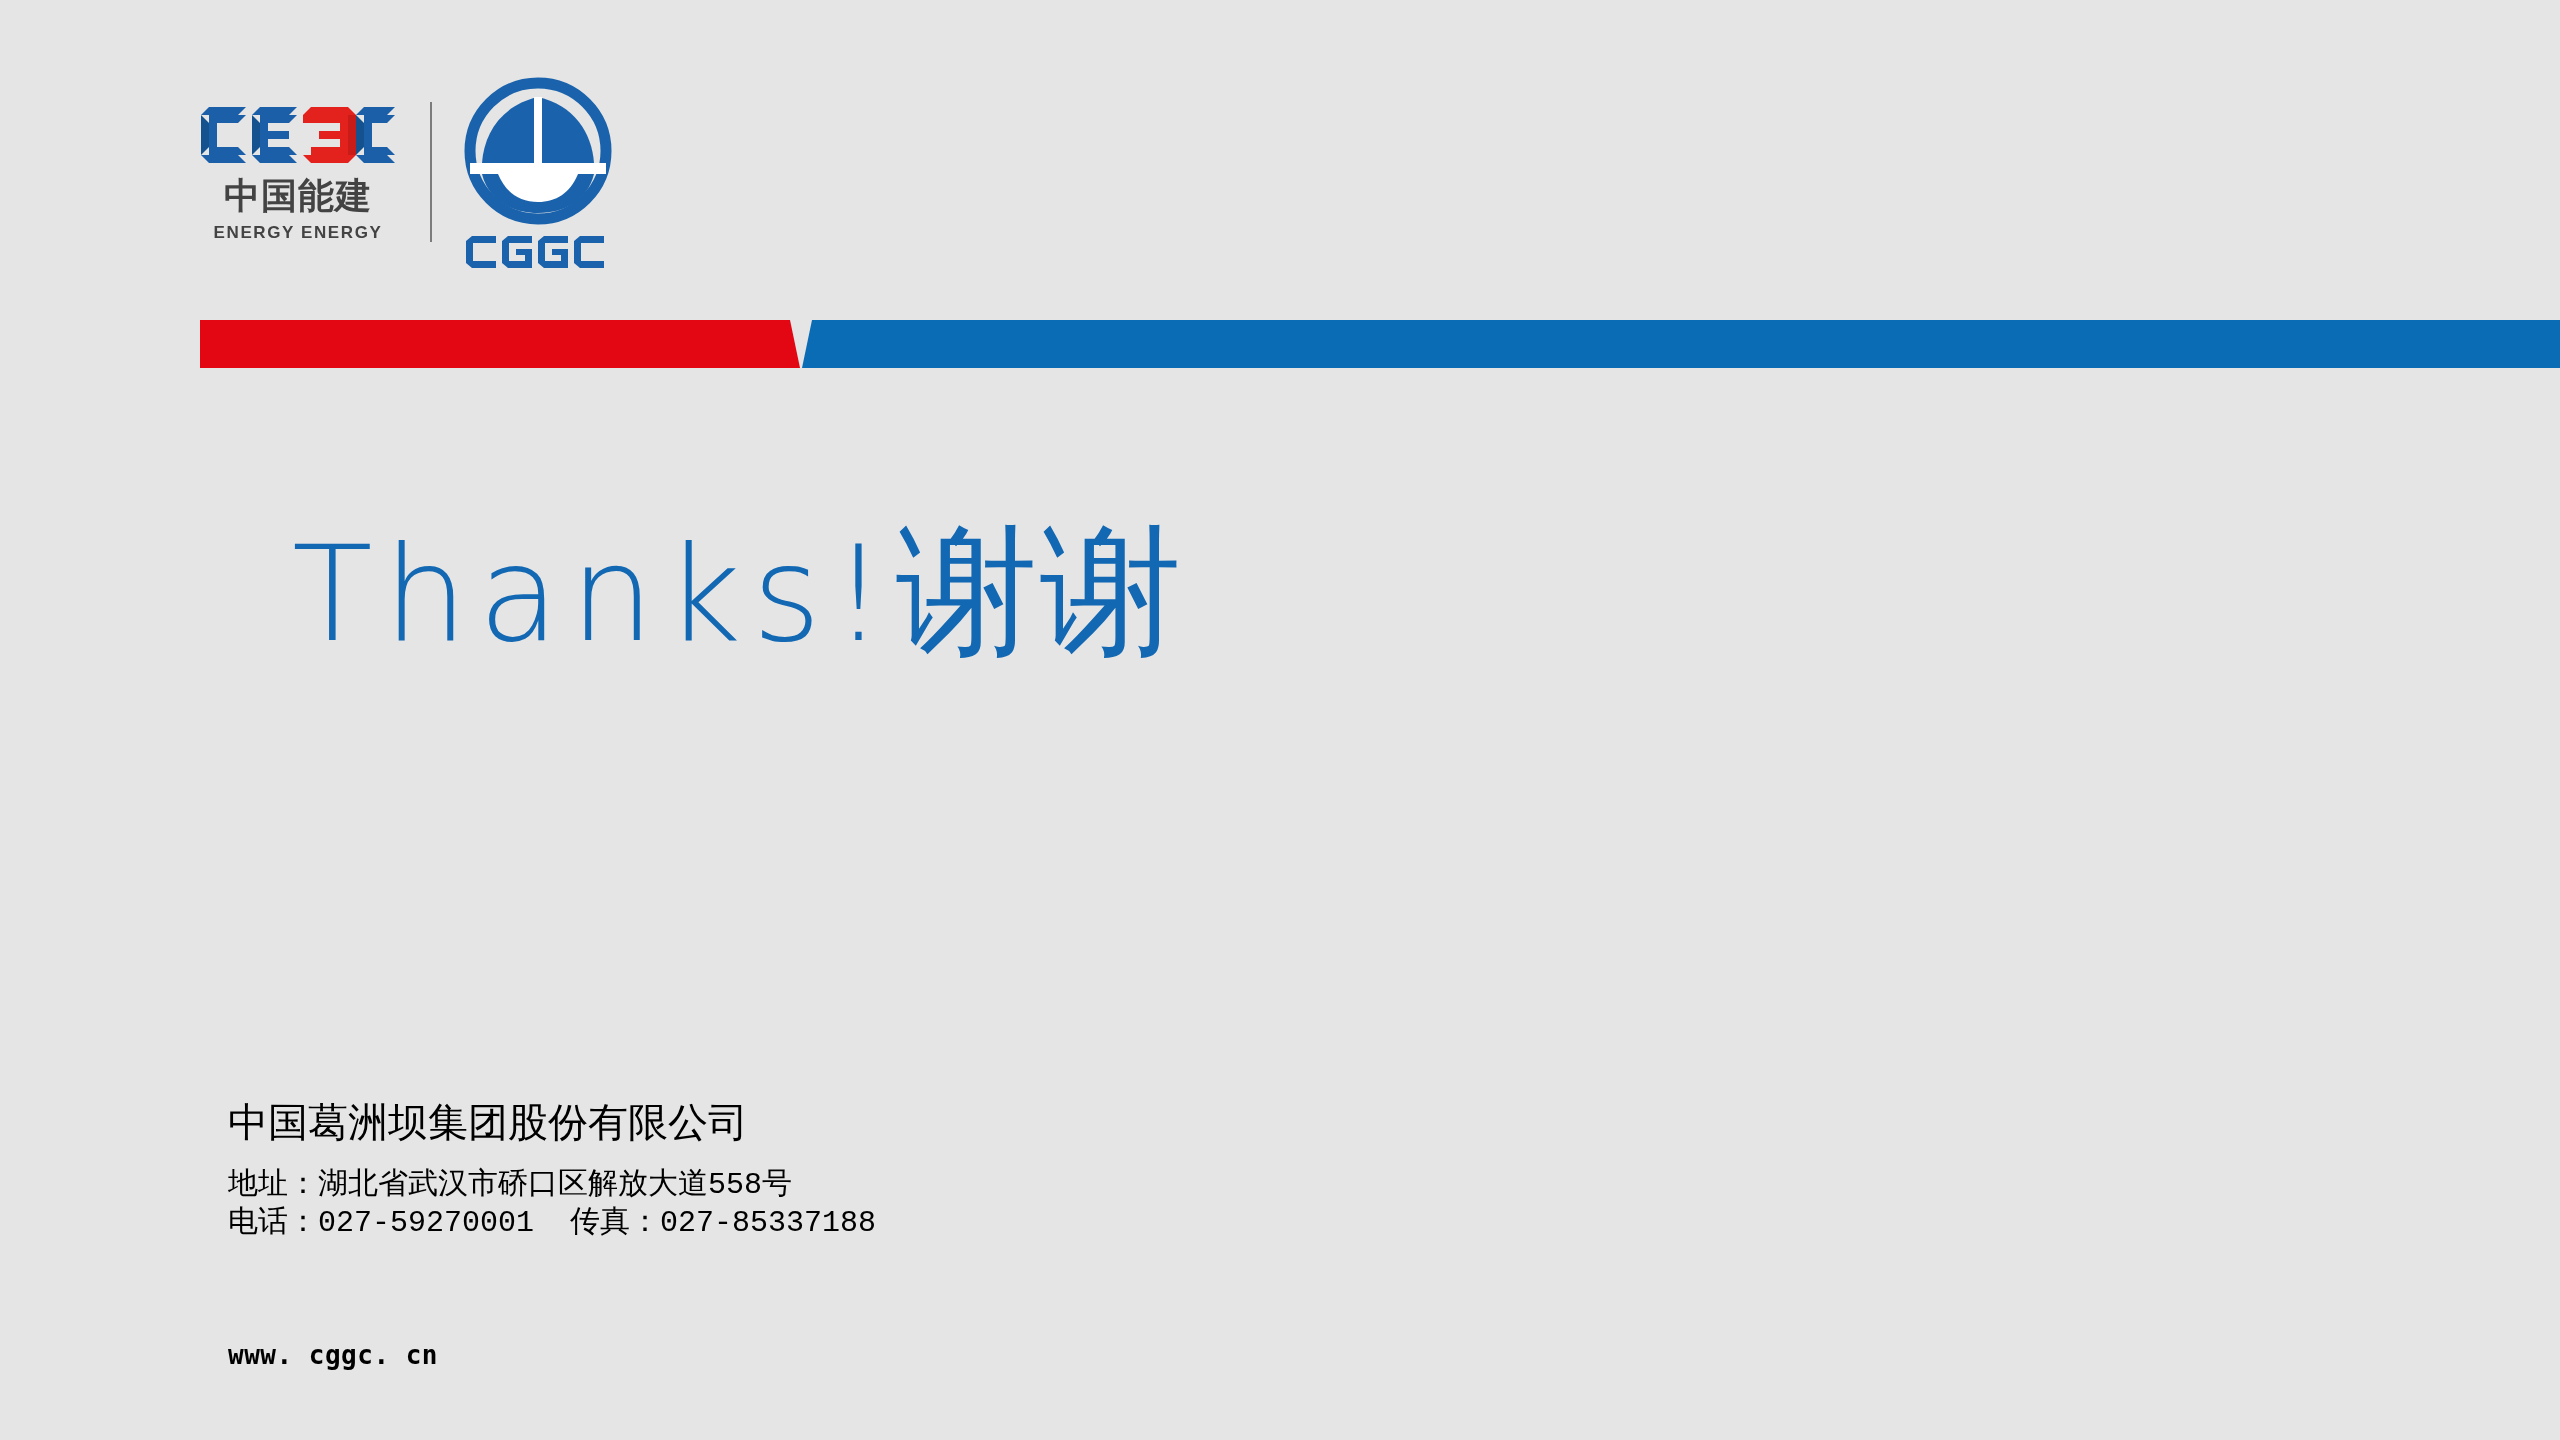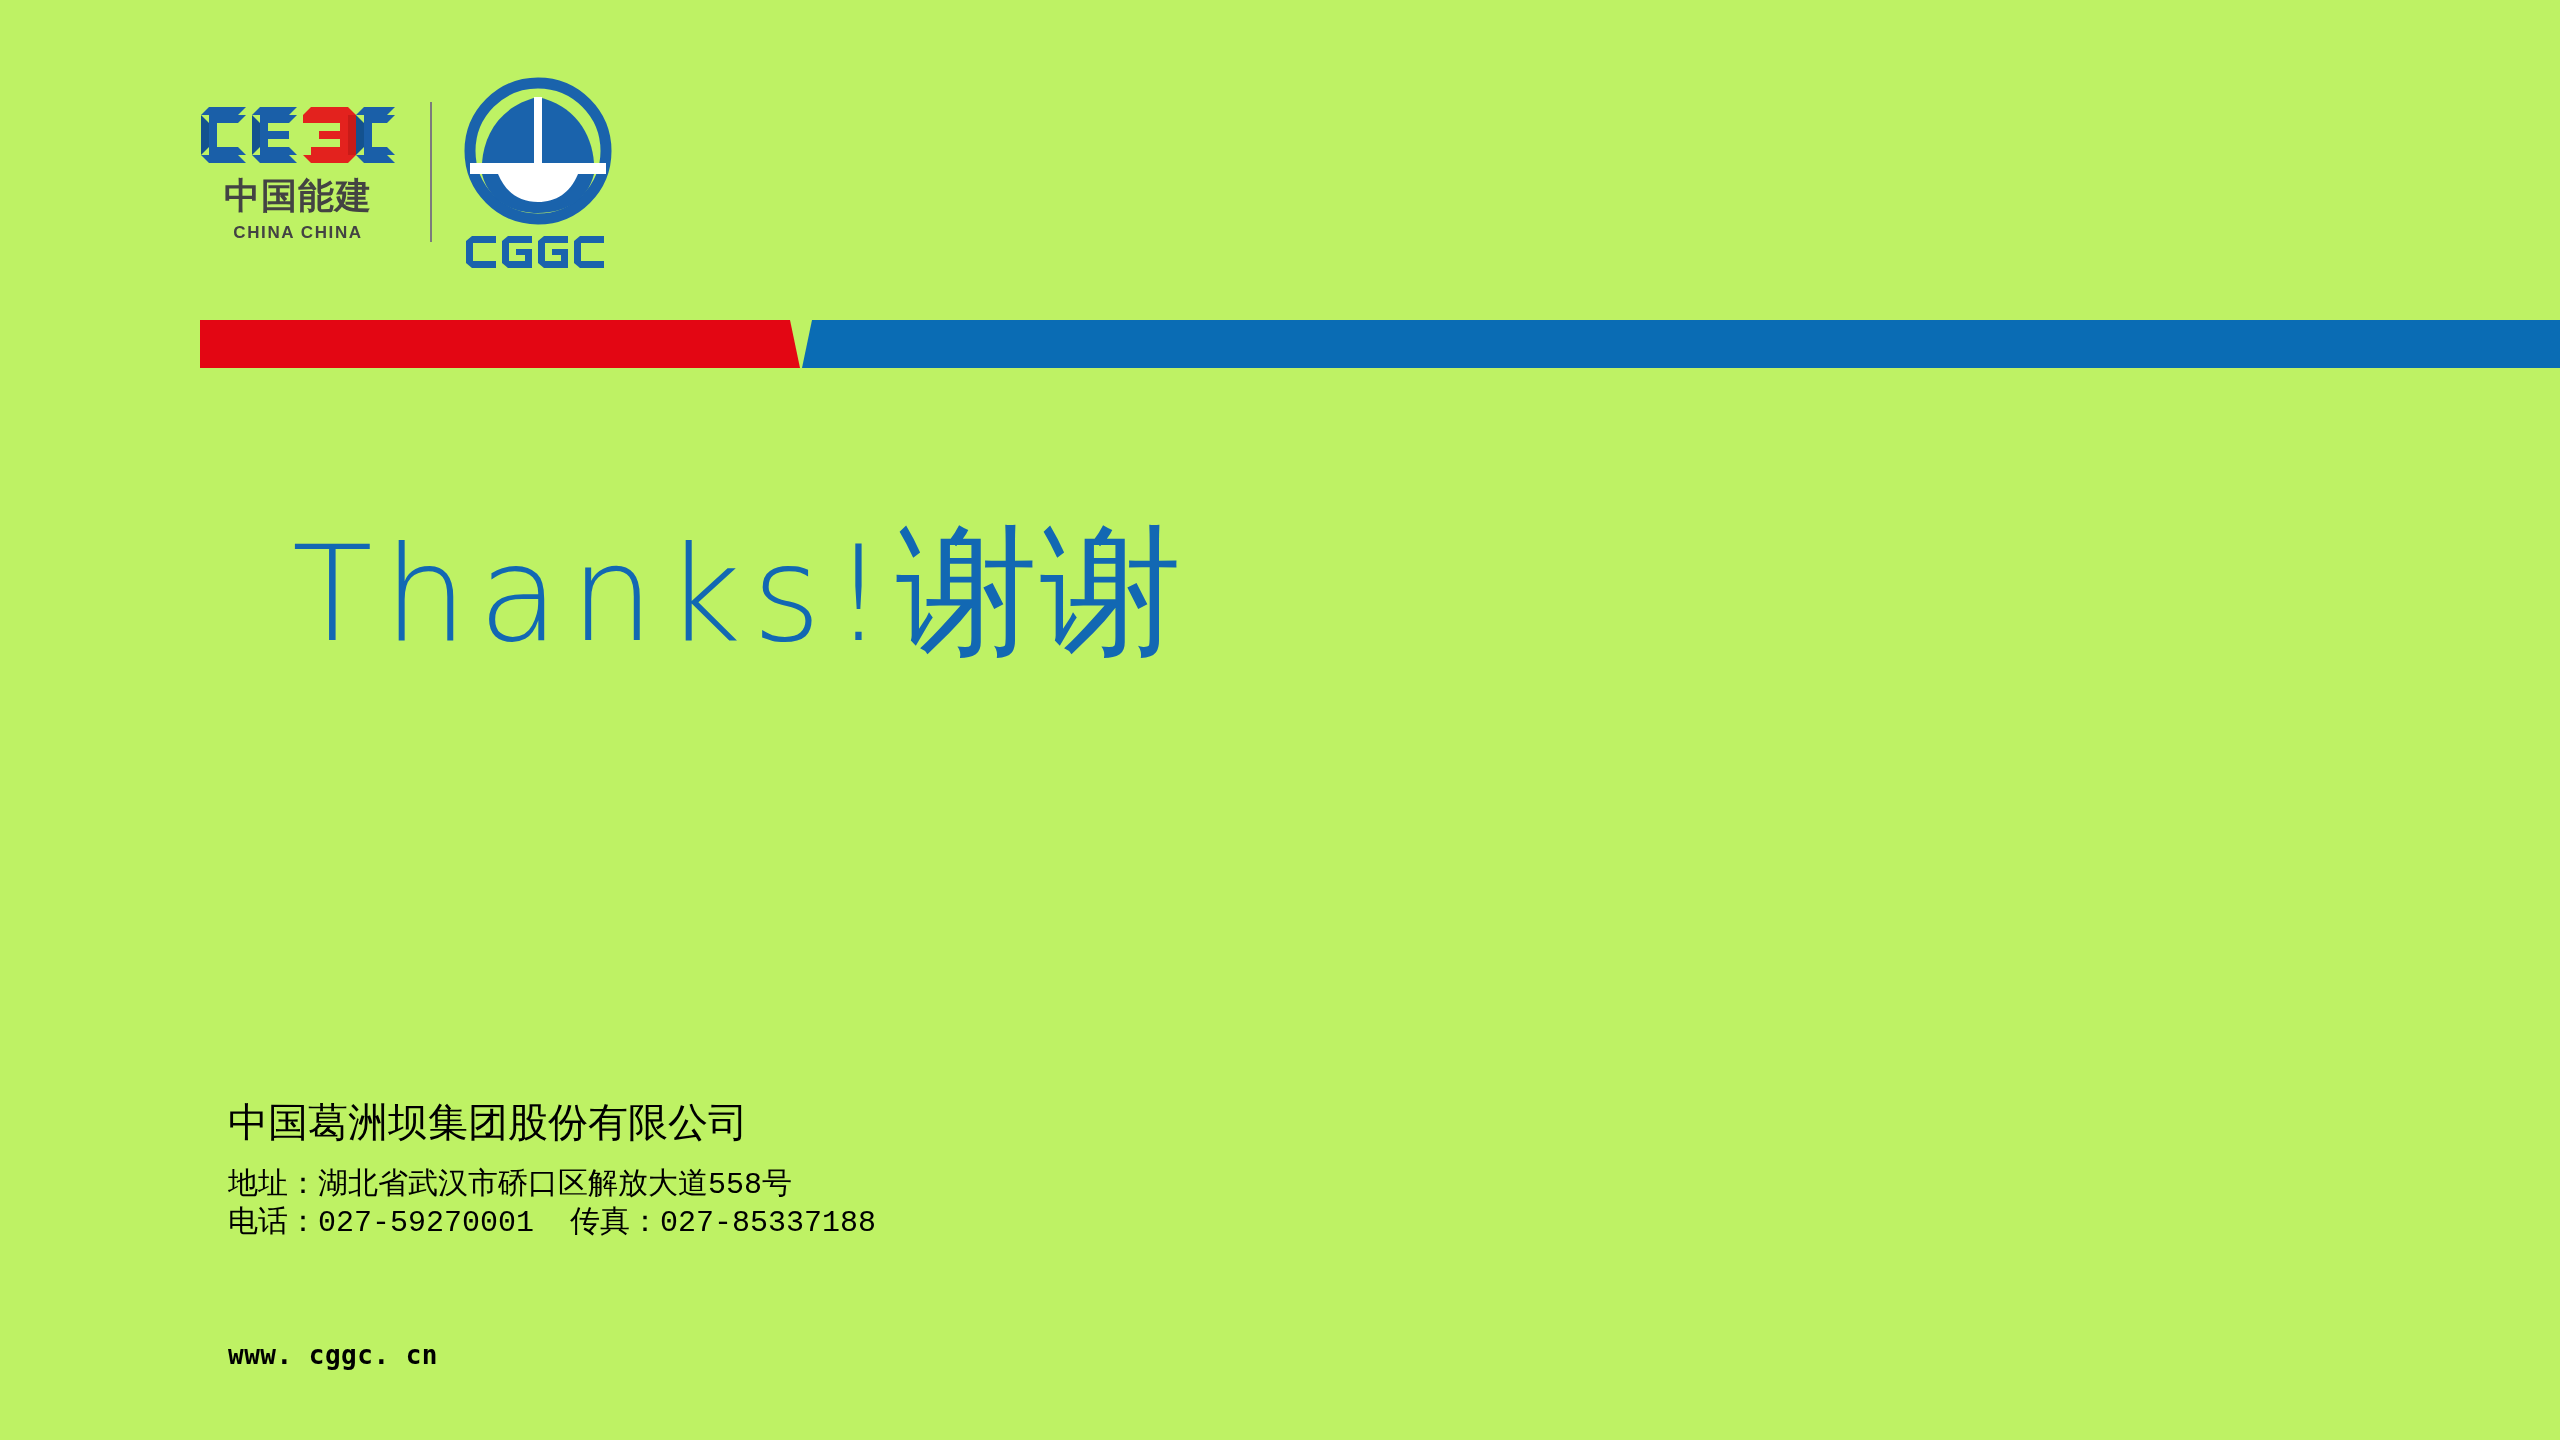--- a/index.html
+++ b/index.html
@@ -6,21 +6,21 @@
   * { margin:0; padding:0; box-sizing:border-box; }
   html, body {
     width:2560px; height:1440px;
     background:#ffffff;
     font-family:"Liberation Sans", sans-serif;
     overflow:hidden;
   }
   #slide {
     position:relative;
     width:2560px; height:1440px;
-    background:#bef264;
+    background:#e5e5e5;
   }
 
   
   #logo-lockup {
     position:absolute;
     left:198px; top:72px;
     display:flex; align-items:center;
     height:200px;
   }
   #ceec-block {
@@ -153,21 +153,21 @@
 
         <polygon points="158,11 166,3 197,3 189,11" fill="#1A5FA8"></polygon>
         <polygon points="158,11 166,19 166,43 158,51" fill="#13528F"></polygon>
         <polygon points="166,11 197,11 189,19 166,19" fill="#1A5FA8"></polygon>
         <polygon points="166,43 189,43 197,51 166,51" fill="#1A5FA8"></polygon>
         <polygon points="158,51 166,59 197,59 189,51" fill="#1A5FA8"></polygon>
         <polygon points="166,19 174,19 174,43 166,43" fill="#1A5FA8"></polygon>
       </svg>
 
       <div id="ceec-cn">中国能建</div>
-      <div id="ceec-en">CHINA CHINA</div>
+      <div id="ceec-en">ENERGY ENERGY</div>
     </div>
 
     <div id="logo-divider"></div>
 
     <div id="cggc-block">
       <svg width="152" height="152" viewBox="0 0 152 152">
 
         <circle cx="76" cy="76" r="68" fill="none" stroke="#1A63AC" stroke-width="11"></circle>
 
         <path d="M76 22 C40 30 22 58 20 88 L132 88 C130 58 112 30 76 22 Z" fill="#1A63AC"></path>

